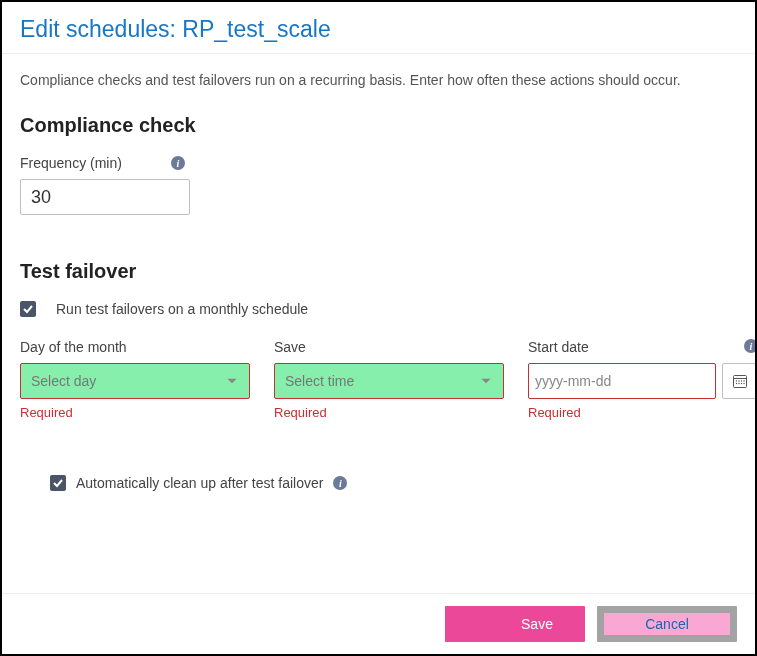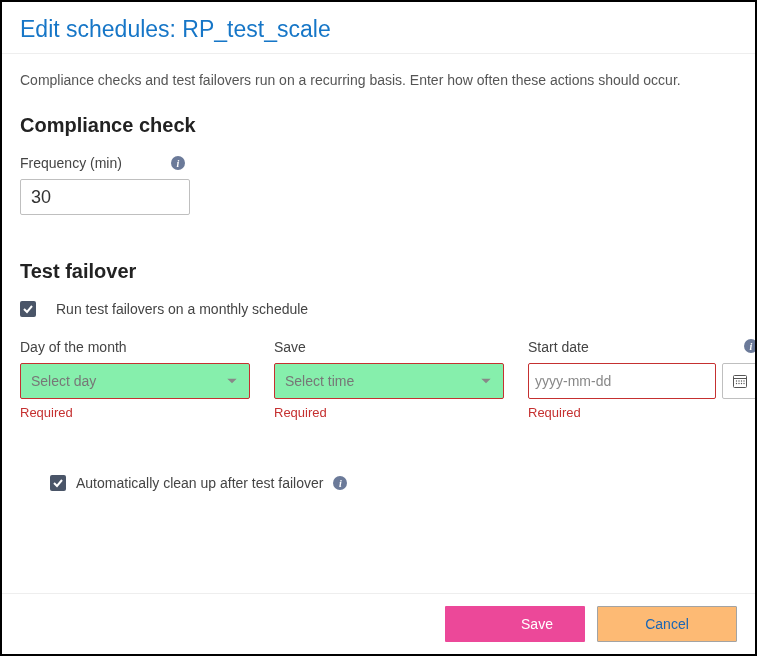--- a/index.html
+++ b/index.html
@@ -182,23 +182,23 @@
     justify-content: center;
     cursor: pointer;
   }
   .btn-primary {
     background: #ec4899;
     color: #fff;
     border: none;
     padding-left: 44px;
   }
   .btn-secondary {
-    background: #fdba74;
+    background: #f9a8d4;
     color: #1a66b5;
-    border: 1px solid #a3a3a3;
+    border: 7px solid #a3a3a3;
   }
   .label-gap-for-info {
     
     width: 165px;
     display: flex;
     justify-content: space-between;
     align-items: center;
   }
 </style>
 </head>

